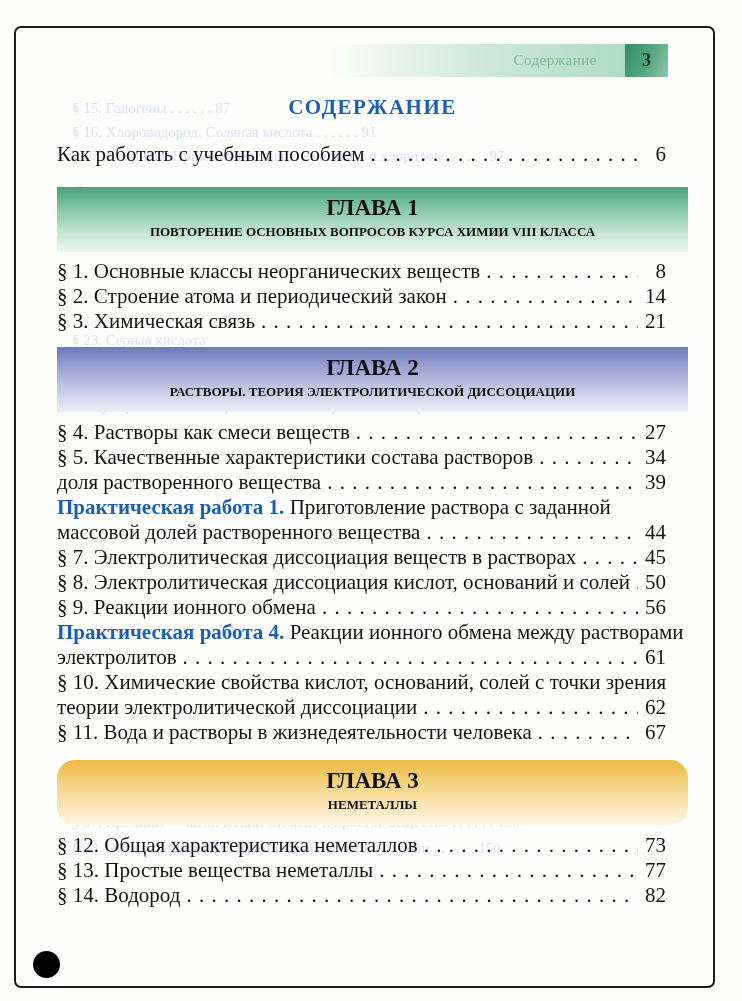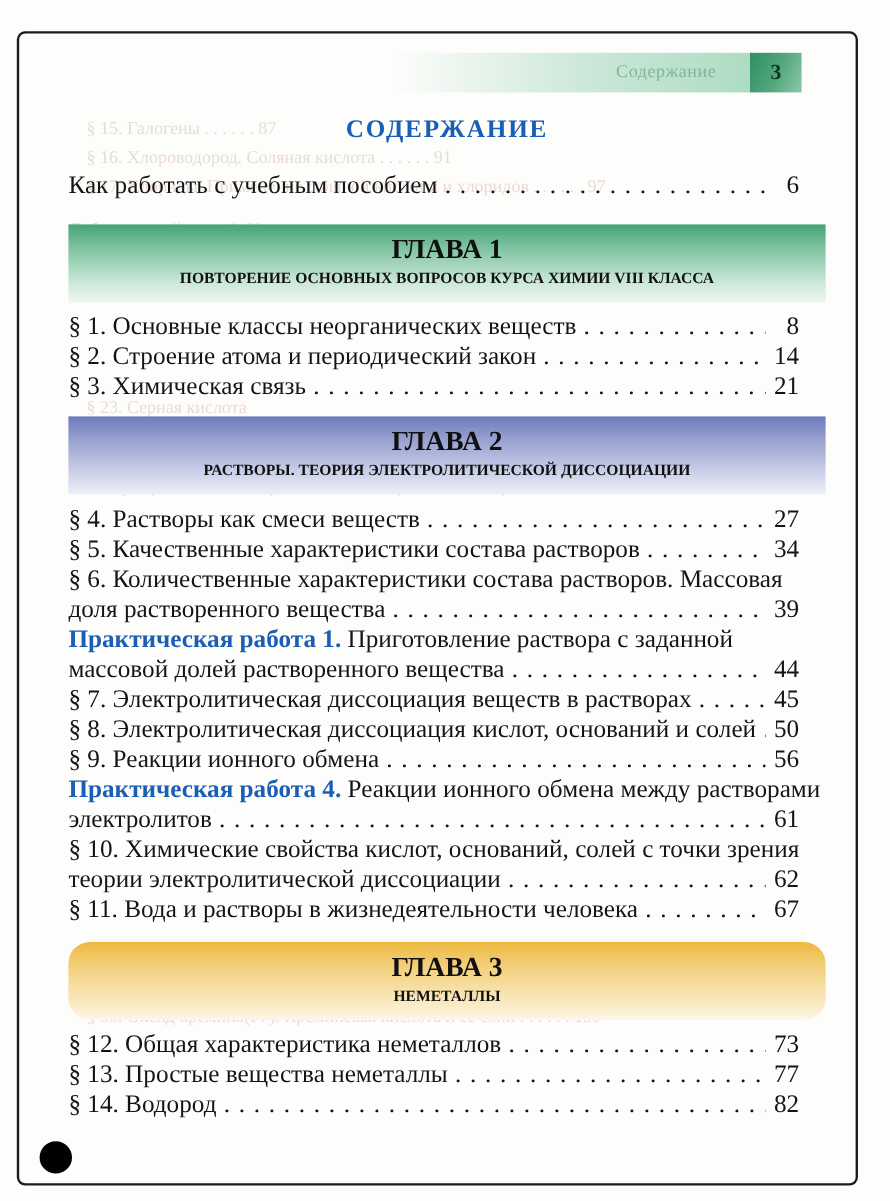--- a/index.html
+++ b/index.html
@@ -29,21 +29,21 @@
     position:absolute; top:44px; left:625px; width:43px; height:33px;
     background:linear-gradient(115deg, #2e8f63 0%, #55a87e 55%, #8cc9a9 100%);
     display:flex; align-items:center; justify-content:center; z-index:2;
   }
   .page-number-box span { font-weight:bold; font-size:18px; color:#10321f; }
 
   
   .bleed-layer { position:absolute; inset:0; z-index:1; pointer-events:none; }
   .bleed-fragment {
     position:absolute; white-space:nowrap;
-    font-size:15px; color:#7f1d1d; opacity:0.16;
+    font-size:15px; color:#1d4ed8; opacity:0.16;
   }
 
   
   .content { position:absolute; left:57px; top:0; width:631px; z-index:2; }
   .toc-title {
     margin:94px 0 0; text-align:center;
     font-size:21px; line-height:26px; letter-spacing:1.5px;
     color:#1b5eb5; font-weight:bold;
   }
   .entries { padding-right:22px; }
@@ -159,23 +159,20 @@
               <span class="entry-text">§ 4. Растворы как смеси веществ</span>
               <span class="leader"></span>
               <span class="entry-page">27</span>
             </div>
             <div class="entry-line">
               <span class="entry-text">§ 5. Качественные характеристики состава растворов</span>
               <span class="leader"></span>
               <span class="entry-page">34</span>
             </div>
             <div class="entry-line">
-              <span class="entry-text">§ 6. Количественные характеристики состава растворов. Массовая</span>
-            </div>
-            <div class="entry-line">
               <span class="entry-text">доля растворенного вещества</span>
               <span class="leader"></span>
               <span class="entry-page">39</span>
             </div>
             <div class="entry-line">
               <span class="entry-text"><span class="entry-prefix">Практическая работа 1. </span>Приготовление раствора с заданной</span>
             </div>
             <div class="entry-line">
               <span class="entry-text">массовой долей растворенного вещества</span>
               <span class="leader"></span>

